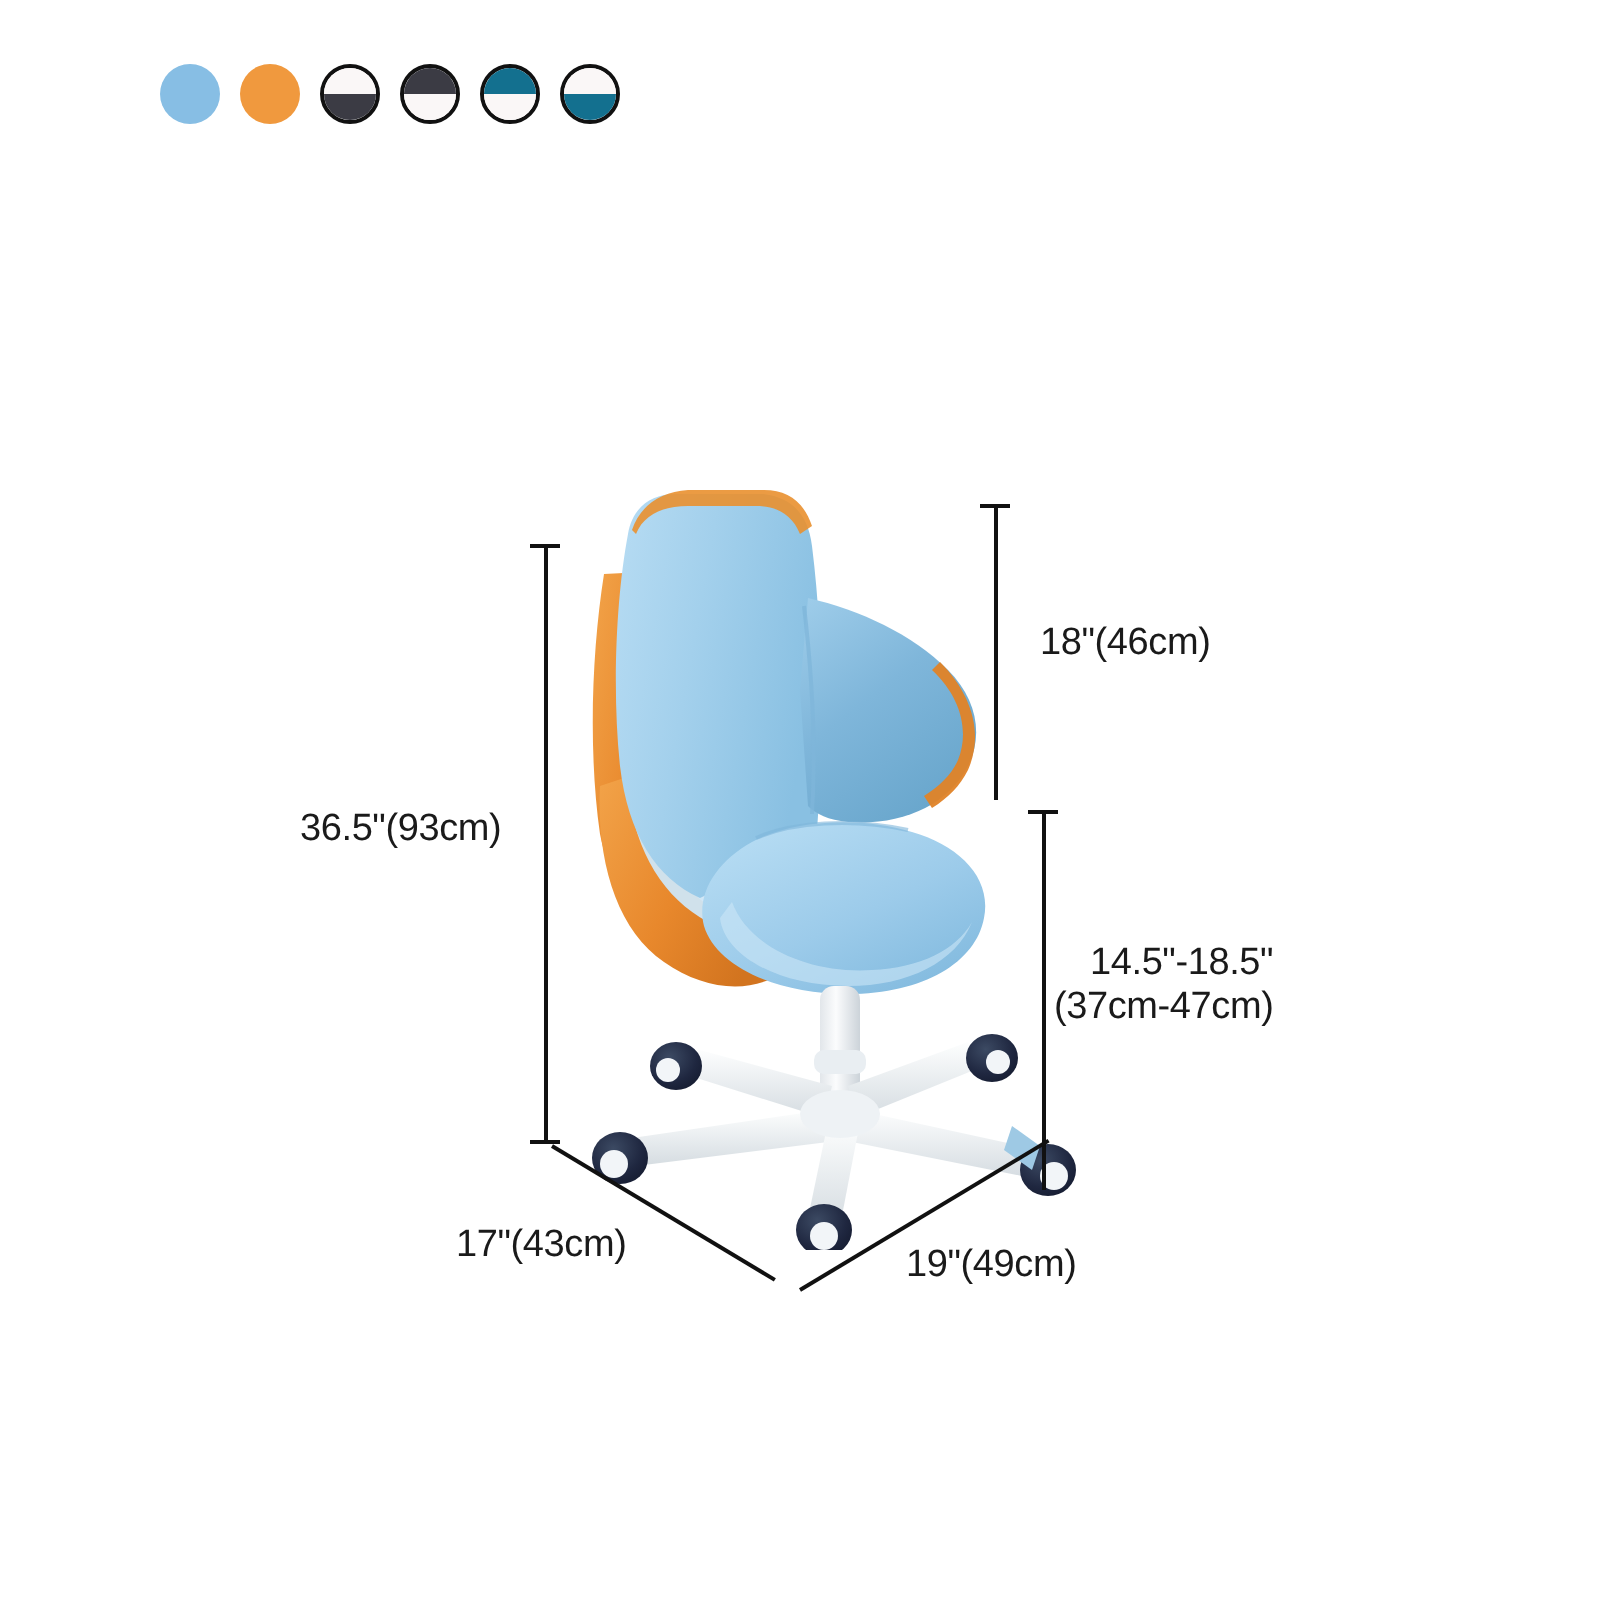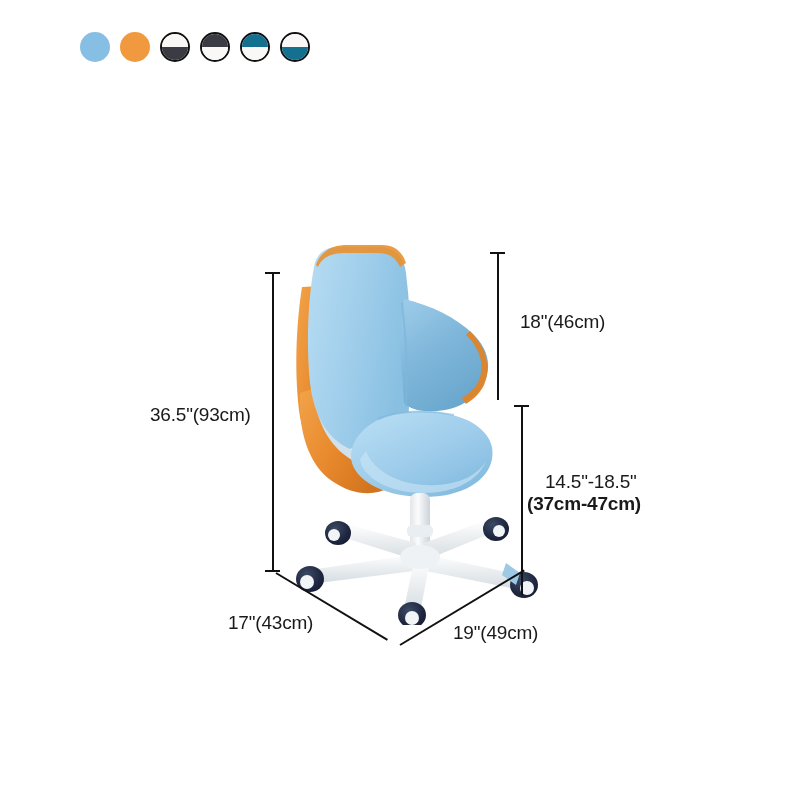--- a/index.html
+++ b/index.html
@@ -262,21 +262,21 @@
   <div class="dimline hcap" style="left:265px; top:570px; width:15px;"></div>
   <div class="dimlabel" style="left:150px; top:403px;">36.5"(93cm)</div>
 
   <div class="dimline vline" style="left:497px; top:252px; height:148px;"></div>
   <div class="dimline hcap" style="left:490px; top:252px; width:15px;"></div>
   <div class="dimlabel" style="left:520px; top:310px;">18"(46cm)</div>
 
   <div class="dimline vline" style="left:521px; top:405px; height:190px;"></div>
   <div class="dimline hcap" style="left:514px; top:405px; width:15px;"></div>
   <div class="dimlabel center" style="left:545px; top:470px;">14.5"-18.5"</div>
-  <div class="dimlabel center" style="left:527px; top:492px;font-weight:bold;">(37cm-47cm)</div>
+  <div class="dimlabel center" style="left:527px; top:492px;">(37cm-47cm)</div>
 
   <div class="diag" style="left:276px; top:572px; width:130px; transform: rotate(31deg);"></div>
   <div class="dimlabel" style="left:228px; top:611px;">17"(43cm)</div>
 
   <div class="diag" style="left:400px; top:644px; width:145px; transform: rotate(-31deg);"></div>
   <div class="dimlabel" style="left:453px; top:621px;">19"(49cm)</div>
 
 </div>
 
 </body></html>

